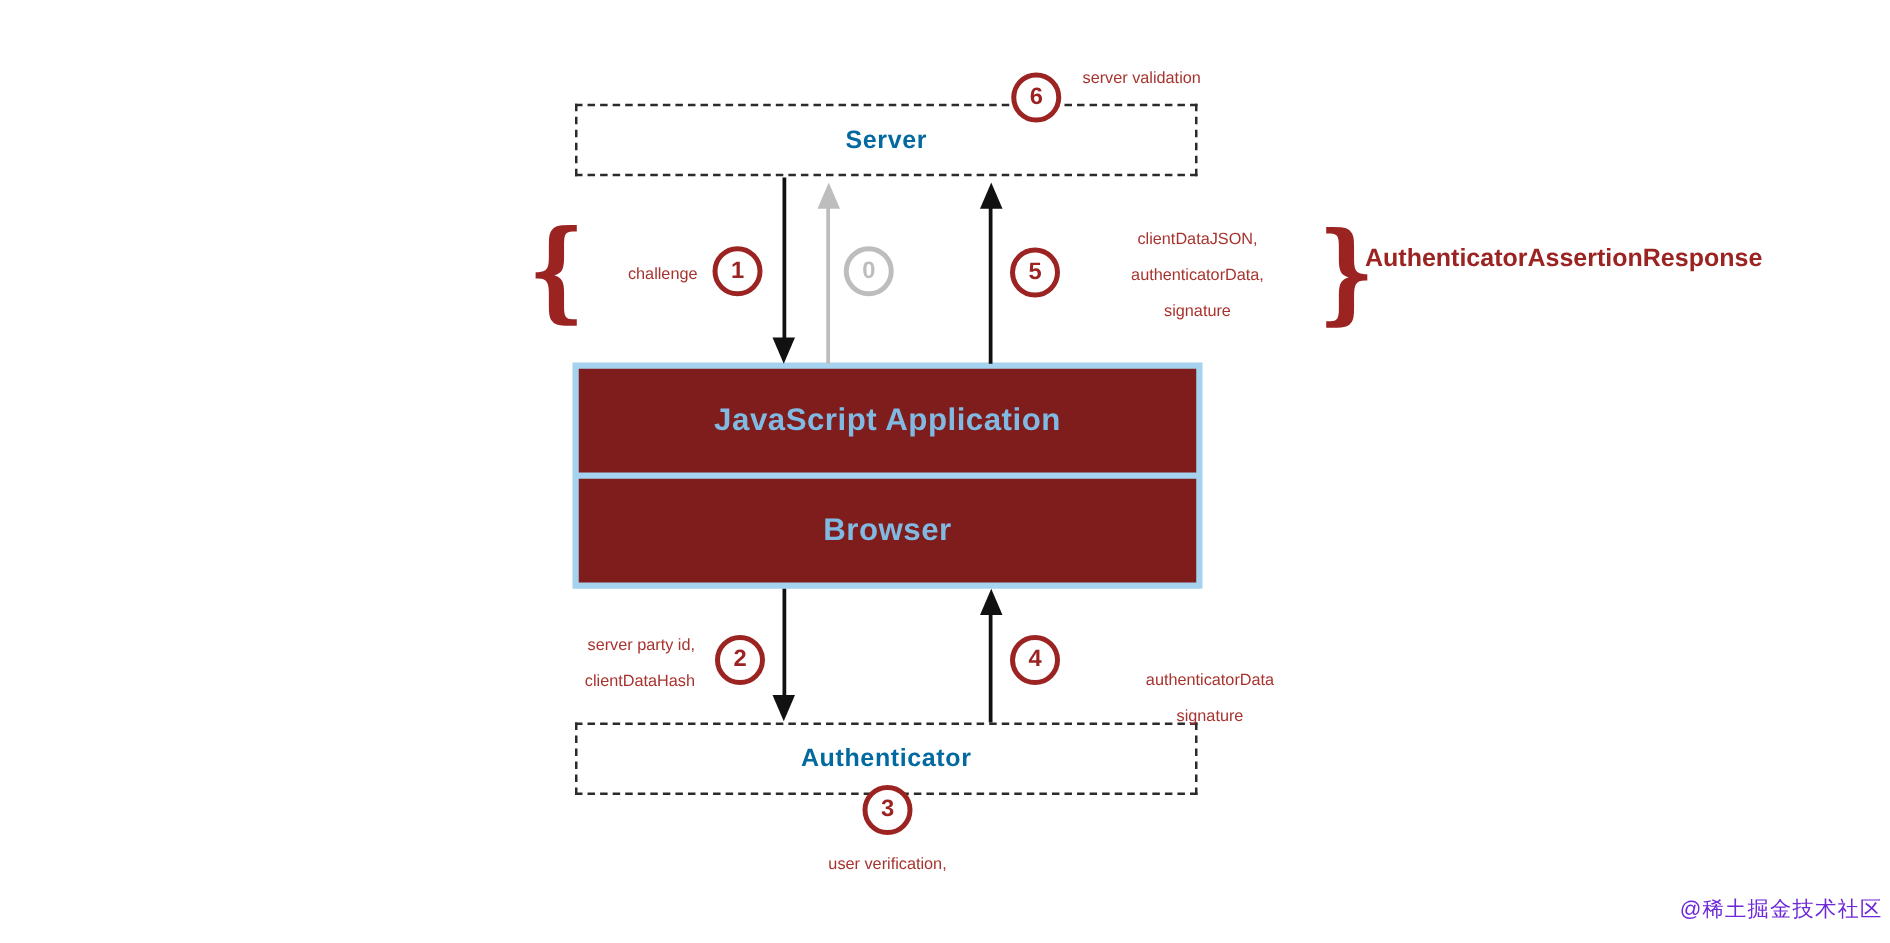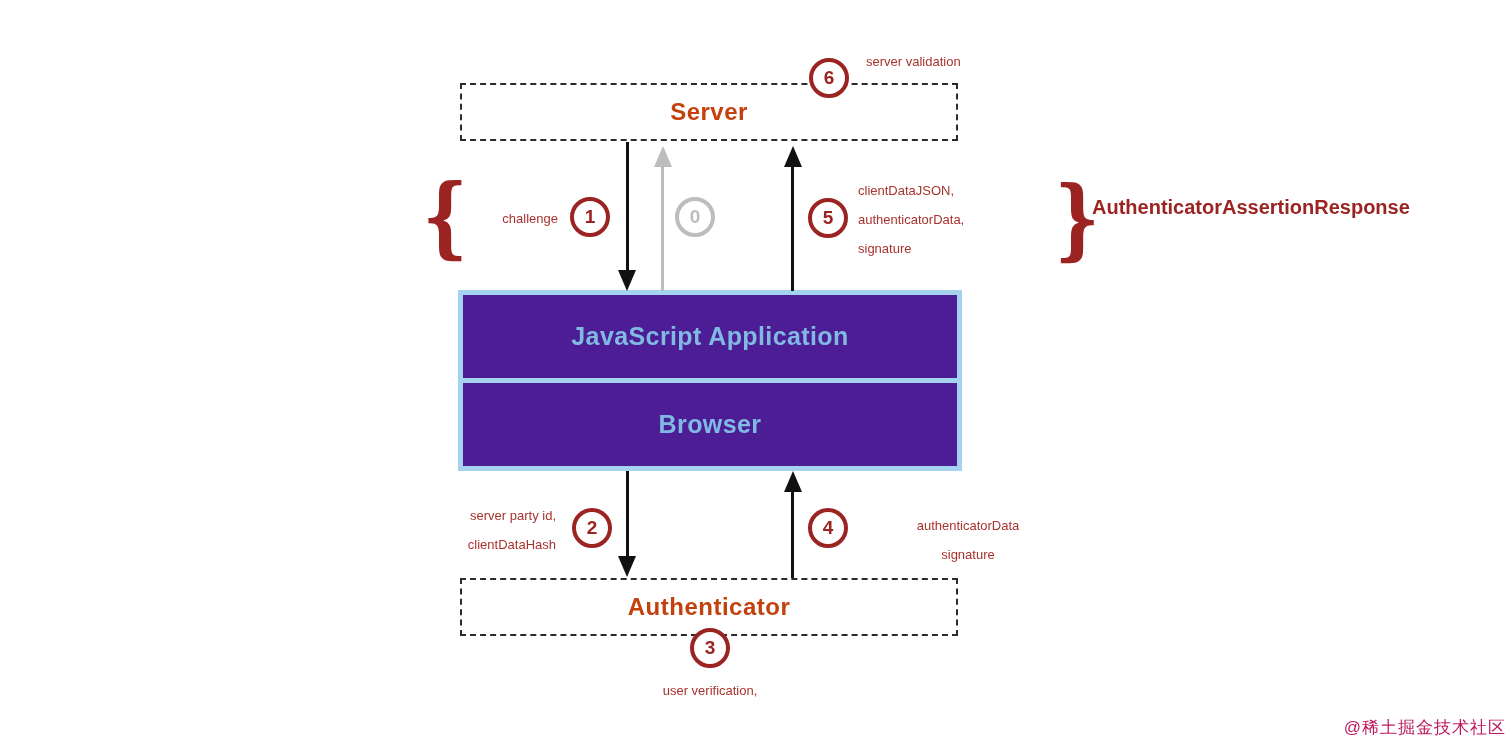--- a/index.html
+++ b/index.html
@@ -17,36 +17,36 @@
     position: absolute;
     border: 2px dashed #2b2b2b;
     box-sizing: border-box;
     display: flex;
     align-items: center;
     justify-content: center;
     background: transparent;
   }
   #server-box { left: 460px; top: 83px; width: 498px; height: 58px; }
   #auth-box   { left: 460px; top: 578px; width: 498px; height: 58px; }
-  .box-title { font-weight: bold; font-size: 24px; color: #c2410c; letter-spacing: 0.5px; }
+  .box-title { font-weight: bold; font-size: 20px; color: #0369a1; letter-spacing: 0.5px; }
 
   
   .stack {
     position: absolute;
     left: 458px; top: 290px; width: 504px; height: 181px;
     background: #a5d2ee;
     box-sizing: border-box;
     padding: 5px;
     display: flex;
     flex-direction: column;
     gap: 5px;
   }
   .black-box {
     flex: 1;
-    background: #4c1d95;
+    background: #7f1d1d;
     display: flex;
     align-items: center;
     justify-content: center;
   }
   .blue-title { color: #80bae3; font-weight: bold; font-size: 25px; letter-spacing: 0.4px; }
 
   
   .arrow-line { position: absolute; width: 3px; background: #111; }
   .arrow-line.gray { background: #bdbdbd; }
   .arrow-head { position: absolute; width: 0; height: 0; }
@@ -100,31 +100,31 @@
     font-weight: bold;
     transform: scale(0.9, 1.12);
     transform-origin: center;
     z-index: 2;
   }
   #brace-left  { left: 420px; top: 172px; height: 90px; line-height: 90px; }
   #brace-right { left: 1052px; top: 176px; height: 86px; line-height: 86px; }
 
   #label-server-validation { left: 866px; top: 47px; }
   #label-challenge { left: 458px; top: 204px; width: 100px; text-align: right; }
-  #block-clientdata { left: 858px; top: 176px; width: 200px; }
+  #block-clientdata { left: 858px; top: 176px; width: 200px; text-align: center; }
   #name-left  { left: 0px;  top: 205px; width: 420px; text-align: right; }
   #name-right { left: 1092px; top: 194px; }
   #block-relying { left: 362px; top: 501px; width: 194px; text-align: right; }
-  #block-authdata { left: 868px; top: 511px; width: 200px; text-align: center; }
+  #block-authdata { left: 868px; top: 529px; width: 200px; text-align: center; }
   #block-userver { left: 610px; top: 676px; width: 200px; text-align: center; }
 
   .watermark {
     position: absolute;
     right: 6px; bottom: 15px;
-    color: #be185d;
+    color: #6d28d9;
     font-size: 17px;
     letter-spacing: 1px;
   }
 </style>
 </head>
 <body>
 
 <div class="canvas">
 
   <div class="box-dashed" id="server-box">

